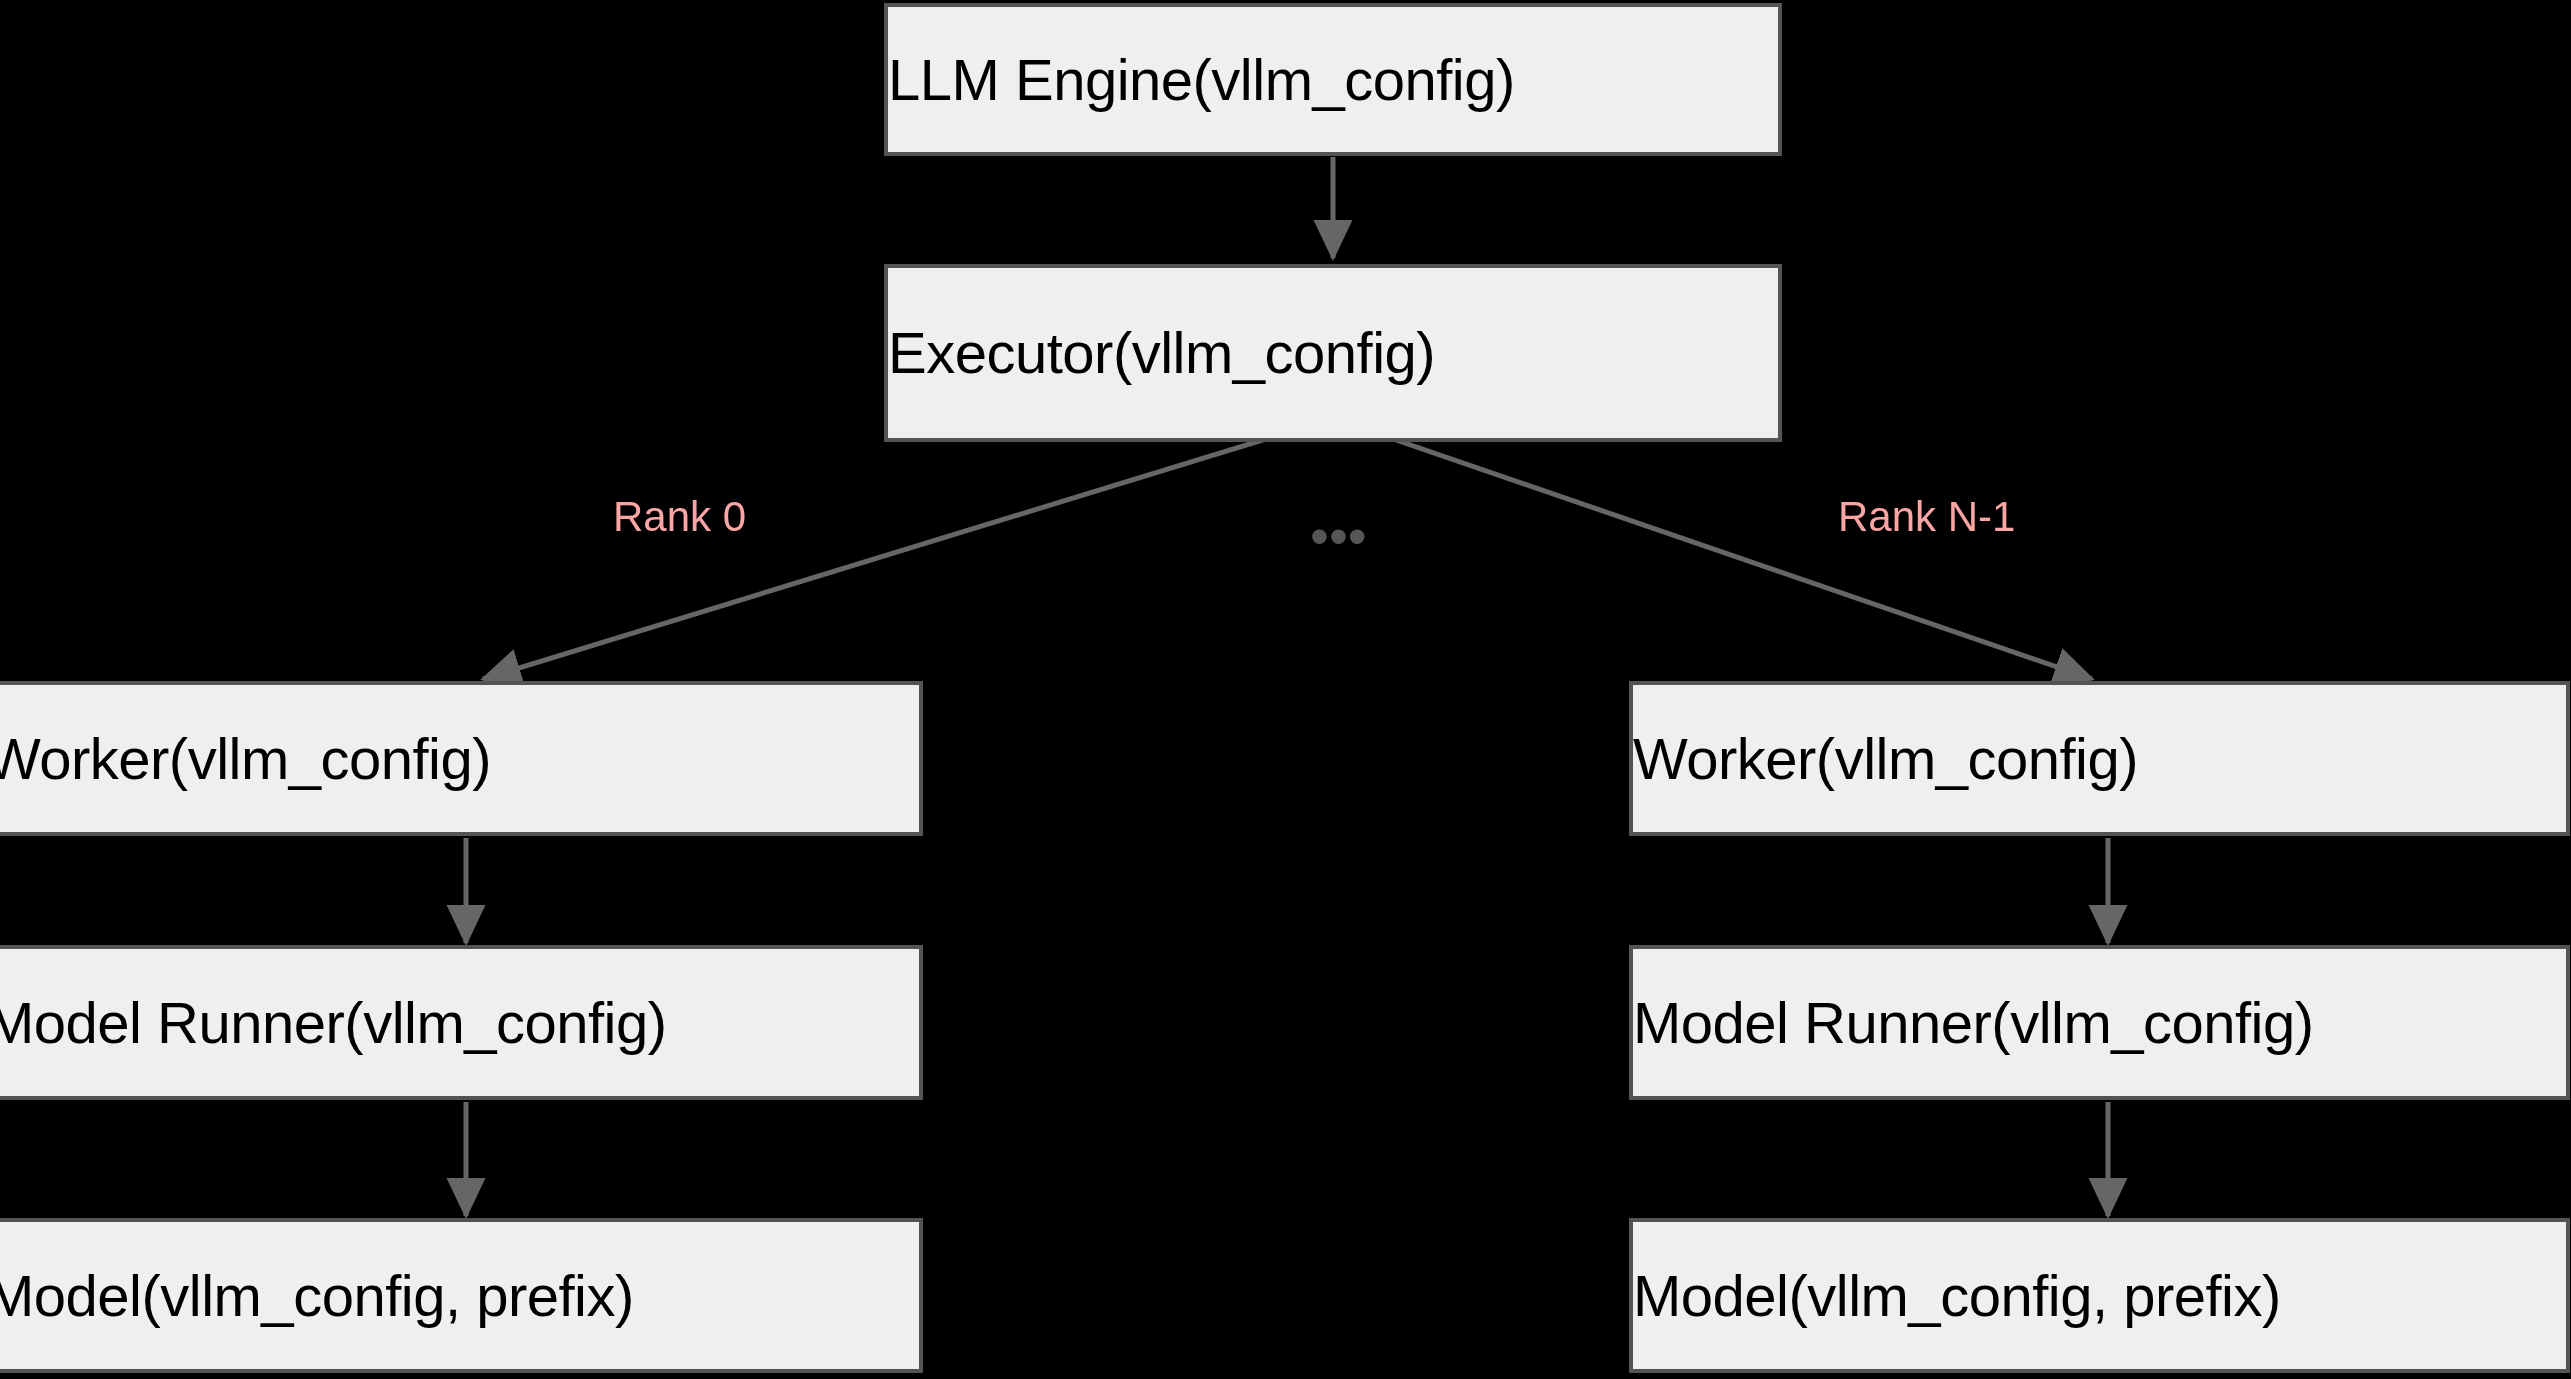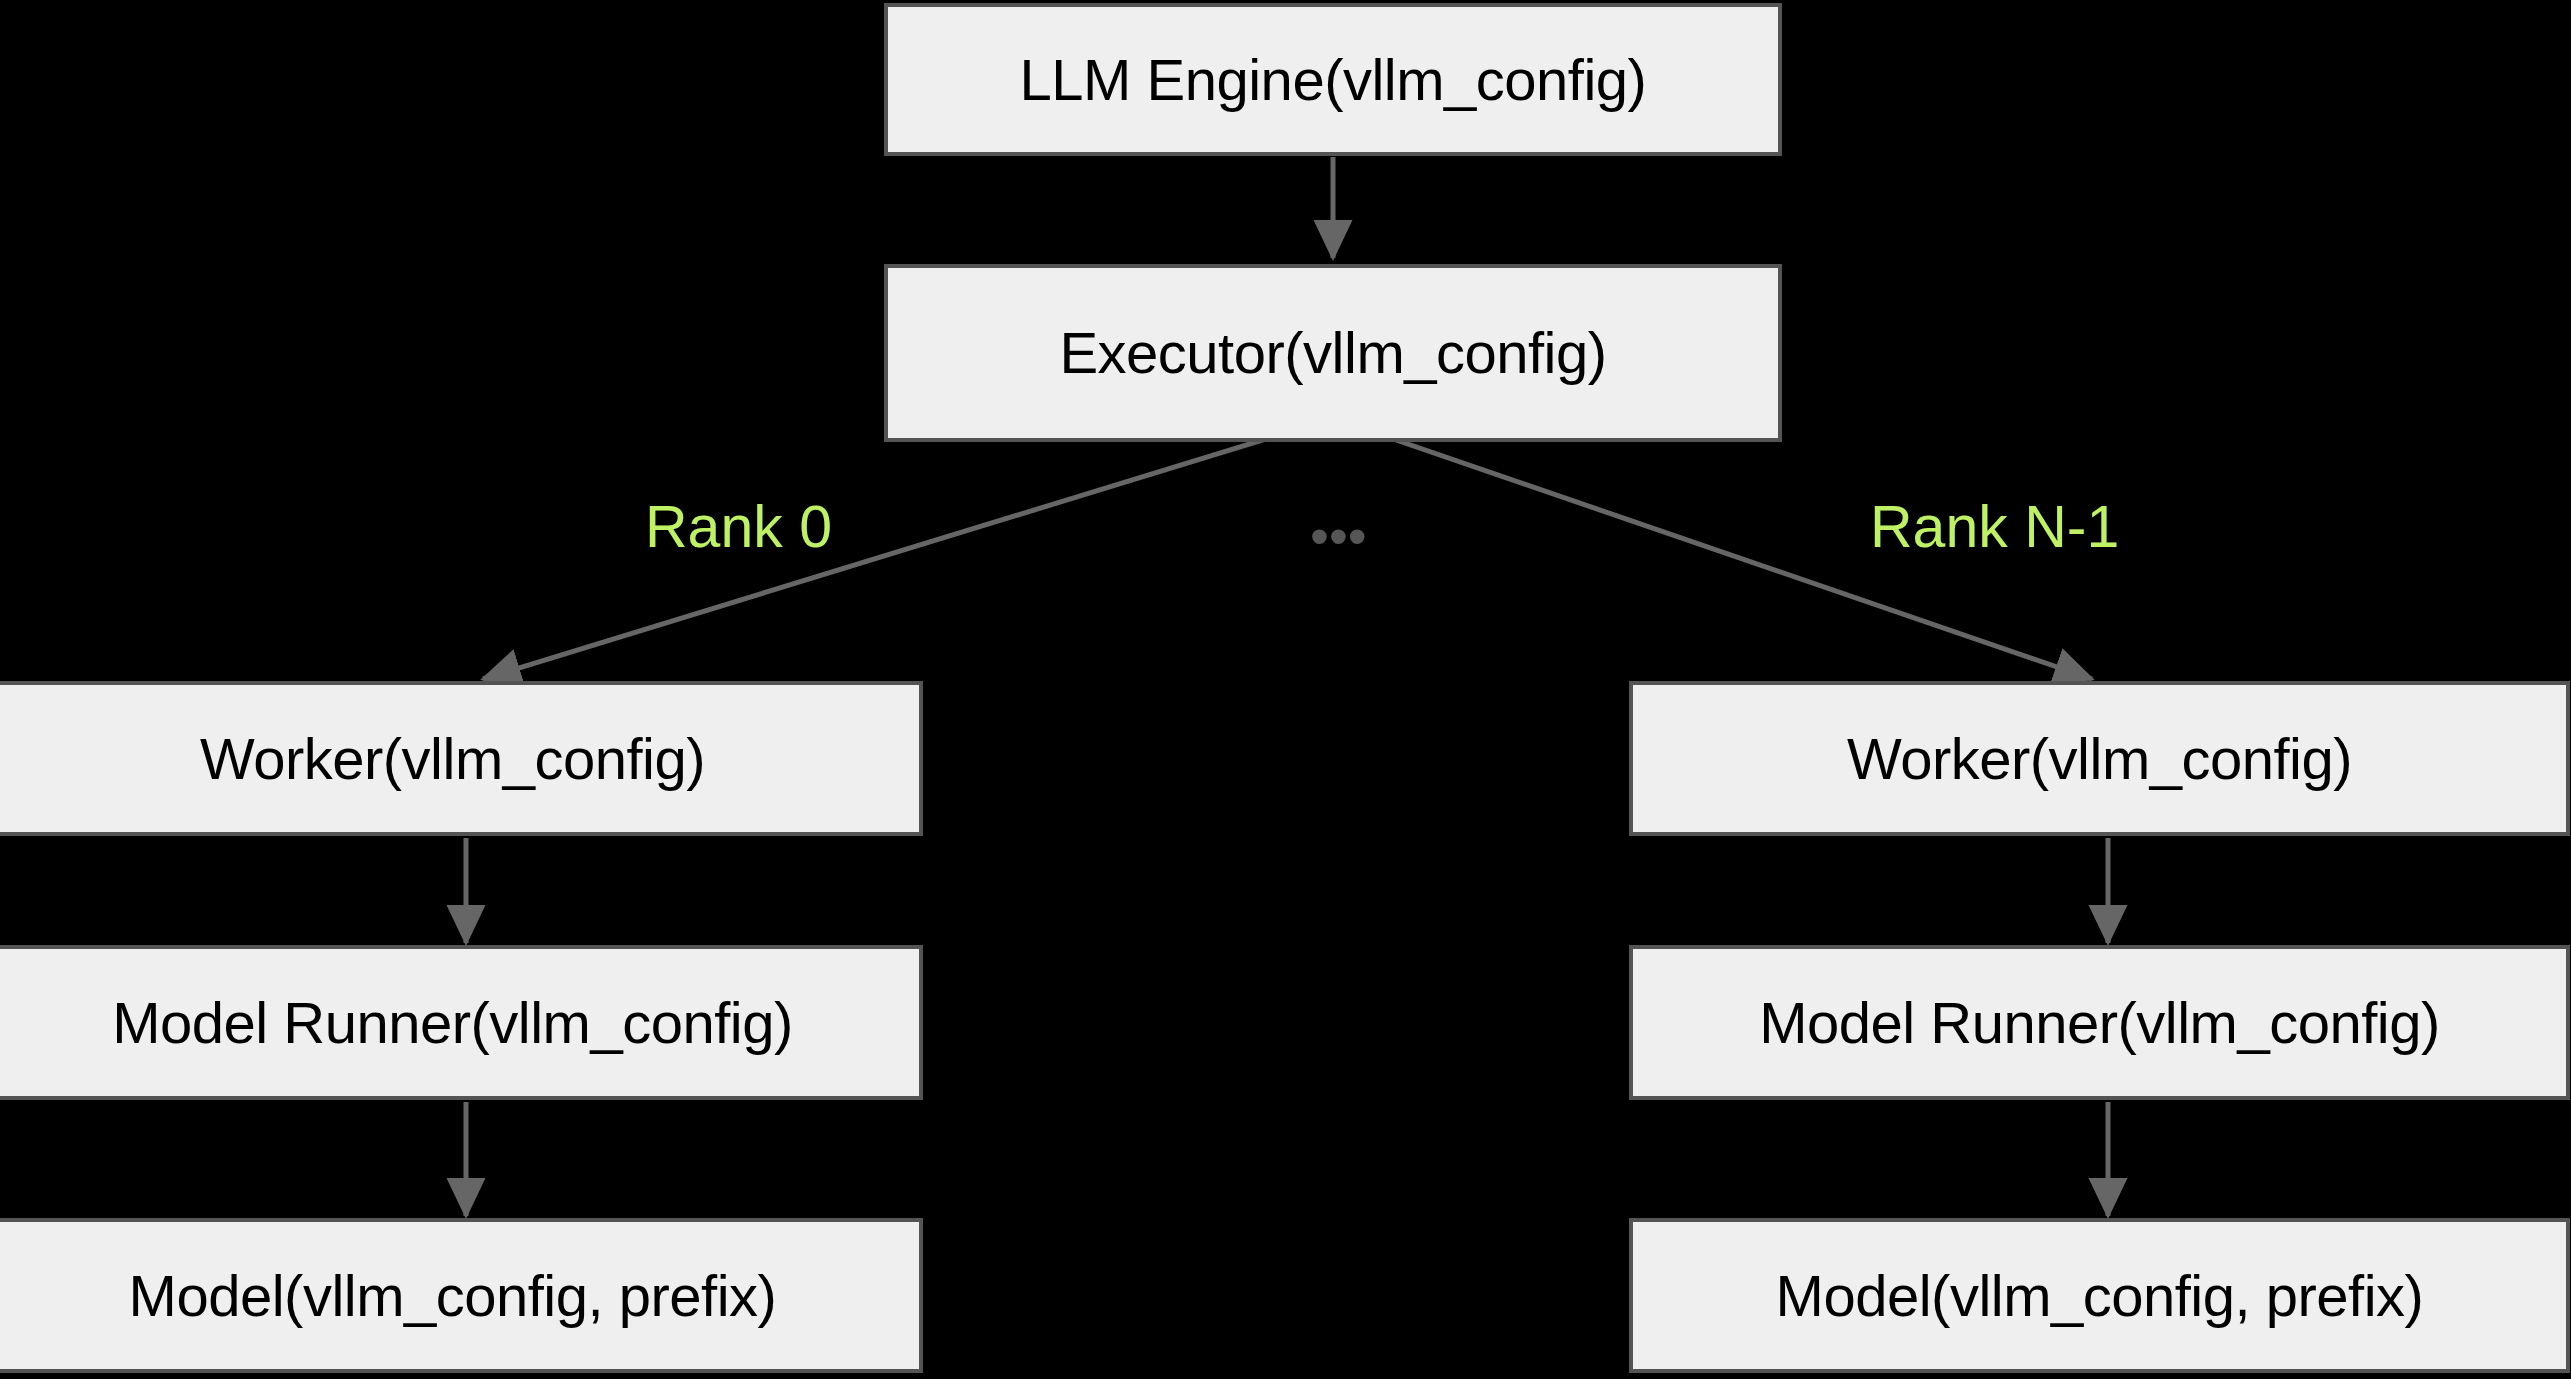--- a/index.html
+++ b/index.html
@@ -19,38 +19,37 @@
     height: 1379px;
     background: #000000;
   }
   .node {
     position: absolute;
     box-sizing: border-box;
     background: #efefef;
     border: 4px solid #545454;
     display: flex;
     align-items: center;
-    justify-content: center;
+    justify-content: flex-start;
     color: #000000;
     font-size: 58px;
     font-weight: 400;
     letter-spacing: -0.5px;
     white-space: nowrap;
   }
   .node .node-label {
     display: block;
     line-height: 1;
   }
   .edge-label {
     position: absolute;
-    color: #bef264;
-    font-size: 59px;
+    color: #fca5a5;
+    font-size: 42px;
     white-space: nowrap;
     letter-spacing: 0px;
-    margin-left: 32px;
   }
   .ellipsis-label {
     position: absolute;
     color: #565656;
     font-size: 54px;
     white-space: nowrap;
     line-height: 0.35;
   }
   svg.edges {
     position: absolute;

